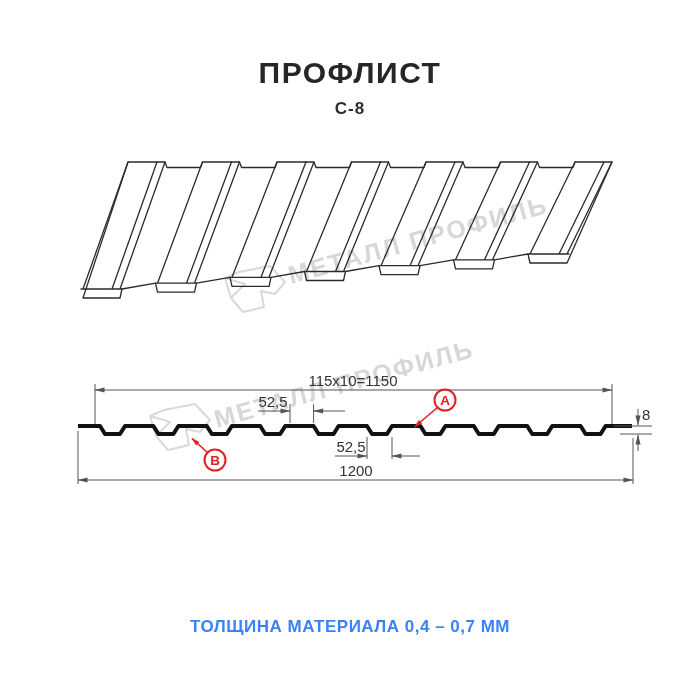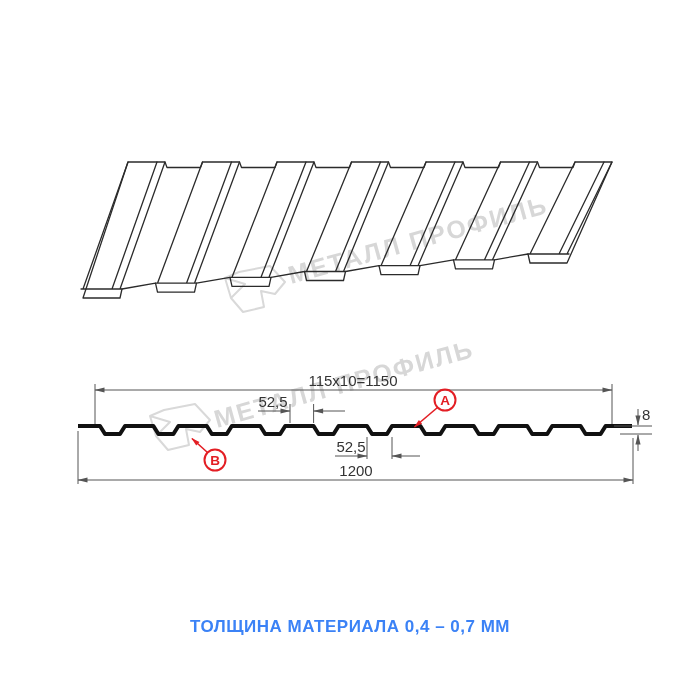--- a/index.html
+++ b/index.html
@@ -12,20 +12,22 @@
   svg{position:absolute;top:0;left:0;}
   .dim{font:15px "Liberation Sans",sans-serif;fill:#333;}
   .mk{font:bold 13.5px "Liberation Sans",sans-serif;fill:#e31e24;}
   .wm{font:bold 25px "Liberation Sans",sans-serif;fill:#d7d7d7;letter-spacing:2px;}
 </style>
 </head>
 <body>
 
 <div id="page">
 
+  <div id="title" class="abs">ПРОФЛИСТ</div>
+  <div id="subtitle" class="abs">С-8</div>
 
   <svg width="700" height="700" viewBox="0 0 700 700">
     <defs>
       <marker id="arr" viewBox="0 0 10 8" refX="9.5" refY="4" markerWidth="11" markerHeight="8" markerUnits="userSpaceOnUse" orient="auto-start-reverse">
         <path d="M0,1.4L10,4L0,6.6Z" fill="#555"></path>
       </marker>
       <marker id="arrR" viewBox="0 0 10 8" refX="9" refY="4" markerWidth="10" markerHeight="7" markerUnits="userSpaceOnUse" orient="auto">
         <path d="M0,1.2L10,4L0,6.8Z" fill="#e31e24"></path>
       </marker>
     </defs>

